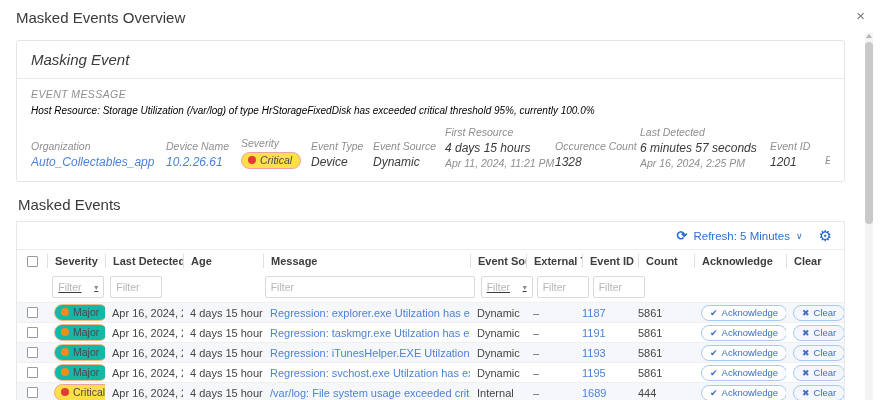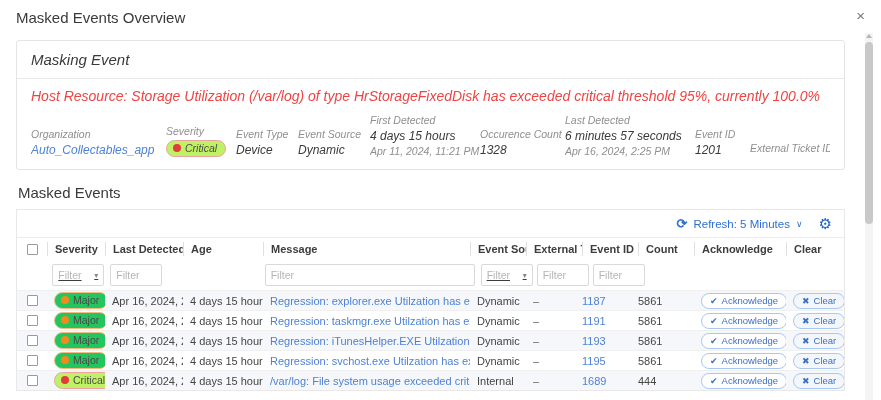--- a/index.html
+++ b/index.html
@@ -10,37 +10,37 @@
   
   .modal-header { padding:9px 16px 6px 16px; }
   .modal-title { font-size:15px; color:#3a3a3a; }
   .close-btn { position:absolute; top:8px; right:16px; font-size:15px; color:#7a7a7a; cursor:pointer; line-height:1; }
 
   
   .card { margin:8px 36px 0 16px; border:1px solid #e4e4e4; border-radius:3px; background:#fff; padding:10px 14px 12px 14px;font-style:italic; }
   .card-title { font-size:15px; color:#3a3a3a; font-weight:400; padding-bottom:10px; }
   .card-divider { border-top:1px solid #e9e9e9; margin:0 -14px 9px -14px; }
   .msg-label { font-size:10.5px; color:#8f8f8f; letter-spacing:.4px; margin-bottom:5px; }
-  .msg-text { font-size:14px; color:#ef4444; white-space:nowrap; overflow:hidden; margin-bottom:10px; }
+  .msg-text { font-size:10px; color:#000000; white-space:nowrap; overflow:hidden; margin-bottom:10px; }
   .fields { display:flex; align-items:flex-end; }
   .field { flex:0 0 auto; overflow:hidden; }
   .field-label { font-size:10.5px; color:#8f8f8f; margin-bottom:3px; white-space:nowrap; }
   .field-value { font-size:12px; color:#3a3a3a; white-space:nowrap; }
   .field-sub { font-size:10.5px; color:#8f8f8f; margin-top:2px; white-space:nowrap; }
   .link { color:#4d82d6; cursor:pointer; text-decoration:none; }
   .f-org{width:135px}.f-dev{width:75px}.f-sev{width:70px}.f-type{width:62px}.f-src{width:72px}
   .f-first{width:110px}.f-occ{width:85px}.f-last{width:130px}.f-eid{width:55px}.f-ext{flex:1}
 
   
   .pill { display:inline-flex; align-items:center; gap:4px; border-radius:10px; padding:1px 8px 2px 6px;
     font-size:10.5px; color:#4a4a4a; white-space:nowrap; border:1px solid; }
   .pill .dot { width:8px; height:8px; border-radius:50%; display:inline-block; }
-  .pill.critical { background:#bef264; border-color:#eda2a2; }
+  .pill.critical { background:#fde047; border-color:#eda2a2; }
   .pill.critical .dot { background:#e23b3b; }
-  .pill.major { background:#22c55e; border-color:#f2bc85;justify-content:flex-end; }
+  .pill.major { background:#14b8a6; border-color:#f2bc85;justify-content:flex-end; }
   .pill.major .dot { background:#f08b1d; }
 
   
   .section-title { font-size:15px; color:#3a3a3a; margin:14px 0 8px 18px; }
   .panel { margin:0 36px 0 16px; border:1px solid #e8e8e8; background:#fff; }
   .toolbar { display:flex; justify-content:flex-end; align-items:center; gap:8px;
     padding:6px 12px; border-bottom:1px solid #ececec; }
   .refresh-ctl { display:flex; align-items:center; gap:6px; color:#2e6fd3; font-size:11.5px; cursor:pointer; }
   .refresh-icon { font-size:13px; font-weight:bold; }
   .chevron { font-size:9px; color:#2e6fd3; }
@@ -100,44 +100,49 @@
 <div class="page">
 
   <div class="modal-header">
     <div class="modal-title">Masked Events Overview</div>
     <div class="close-btn">×</div>
   </div>
 
   <div class="card">
     <div class="card-title">Masking Event</div>
     <div class="card-divider"></div>
+    <div class="msg-label">EVENT MESSAGE</div>
     <div class="msg-text">Host Resource: Storage Utilization (/var/log) of type HrStorageFixedDisk has exceeded critical threshold 95%, currently 100.0%</div>
 
     <div class="fields">
       <div class="field f-org">
         <div class="field-label">Organization</div>
         <div class="field-value"><span class="link">Auto_Collectables_app</span></div>
+      </div>
+      <div class="field f-dev">
+        <div class="field-label">Device Name</div>
+        <div class="field-value"><span class="link">10.2.26.61</span></div>
       </div>
       <div class="field f-sev">
         <div class="field-label">Severity</div>
         <div class="field-value"><span class="pill critical">
               <span class="dot"></span>
               <span>Critical</span>
             </span></div>
       </div>
       <div class="field f-type">
         <div class="field-label">Event Type</div>
         <div class="field-value">Device</div>
       </div>
       <div class="field f-src">
         <div class="field-label">Event Source</div>
         <div class="field-value">Dynamic</div>
       </div>
       <div class="field f-first">
-        <div class="field-label">First Detected</div>
+        <div class="field-label">First Resource</div>
         <div class="field-value">4 days 15 hours</div>
         <div class="field-sub">Apr 11, 2024, 11:21 PM</div>
       </div>
       <div class="field f-occ">
         <div class="field-label">Occurence Count</div>
         <div class="field-value">1328</div>
       </div>
       <div class="field f-last">
         <div class="field-label">Last Detected</div>
         <div class="field-value">6 minutes 57 seconds</div>

